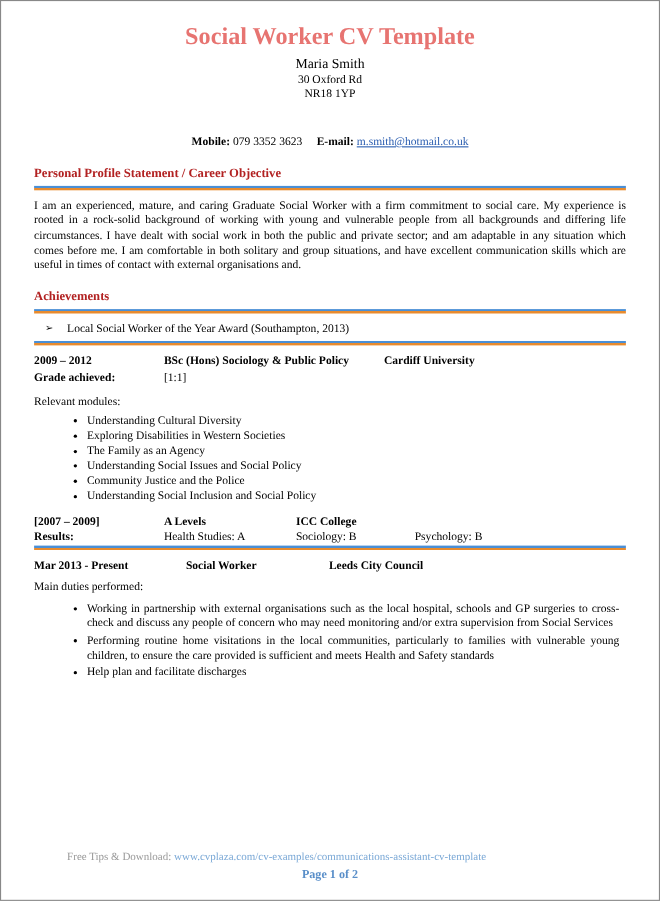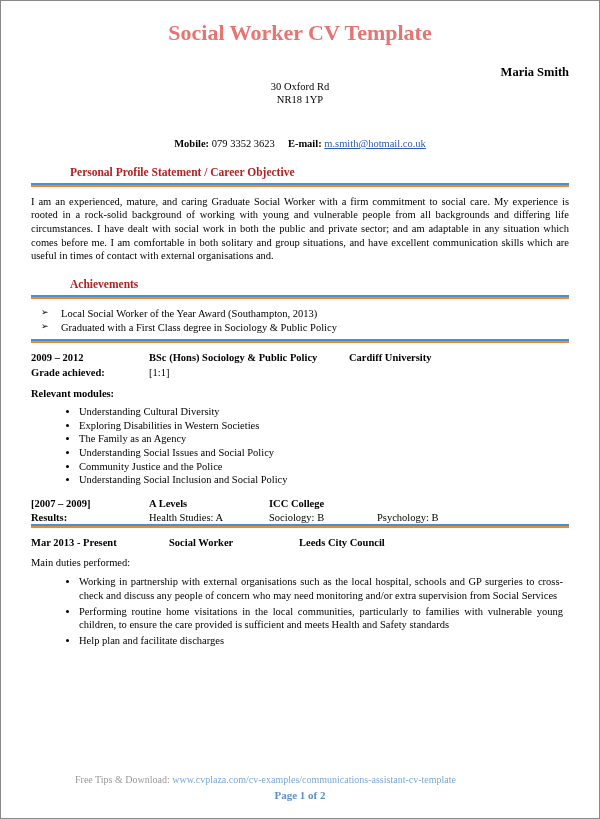--- a/index.html
+++ b/index.html
@@ -12,45 +12,44 @@
     border: 1px solid #888;
     font-size: 10.5px;
     color: #000;
     line-height: 1.3;
   }
   .title {
     text-align: center;
     color: #e77471;
     font-size: 22px;
     font-weight: bold;
-    margin-bottom: 16px;
+    margin-bottom: 2px;
   }
   .name {
-    text-align: right;
-    font-weight: bold;
+    text-align: center;
+    font-weight: normal;
     font-size: 12.5px;
   }
   .addr {
     text-align: center;
     font-size: 10.5px;
   }
   .contact-line {
     text-align: center;
     margin-top: 30px;
     font-size: 10.5px;
   }
   .contact-line b { font-weight: bold; }
   .contact-line a { color: #2a5db0; text-decoration: underline; }
   .section-heading {
     color: #b22222;
     font-weight: bold;
     font-size: 11.5px;
     margin-top: 14px;
     margin-bottom: 3px;
-    margin-left: 39px;
   }
   .divider {
     height: 4px;
     background: linear-gradient(to bottom, #4a8fd6 0%, #4a8fd6 50%, #e88b2e 50%, #e88b2e 100%);
     margin-bottom: 8px;
   }
   .para {
     text-align: justify;
     margin-bottom: 4px;
   }
@@ -81,34 +80,34 @@
     display: flex;
     font-size: 10.5px;
     margin-bottom: 1px;
   }
   .col1 { width: 118px; font-weight: bold; }
   .col2 { width: 200px; font-weight: bold; }
   .col3 { font-weight: bold; }
   .edu-row2 { display: flex; }
   .edu-row2 .c1 { width: 118px; font-weight: bold; }
   .edu-row2 .c2 { font-weight: normal; }
-  .sub-label { font-weight: bold; margin-top: 8px; margin-bottom: 0; }
+  .sub-label { font-weight: normal; margin-top: 8px; margin-bottom: 0; }
   .alevel-row { display: flex; margin-top: 10px; }
   .alevel-row .a1 { width: 118px; font-weight: bold; }
   .alevel-row .a2 { width: 120px; font-weight: bold; }
   .alevel-row .a3 { font-weight: bold; }
   .alevel-res { display: flex; }
   .alevel-res .a1 { width: 118px; font-weight: bold; }
   .alevel-res .a2 { width: 120px; }
   .alevel-res .a3 { width: 108px; }
   .alevel-res .a4 { }
   .footer {
     position: absolute;
     bottom: 22px;
-    left: 44px;
+    left: 30px;
     right: 30px;
     font-size: 10px;
     color: #999;
   }
   .footer a { color: #7aa8d6; text-decoration: none; }
   .pagenum {
     position: absolute;
     bottom: 6px;
     left: 0;
     right: 0;
@@ -137,21 +136,20 @@
 </div>
 
 <div class="section-heading">Personal Profile Statement / Career Objective</div>
 <div class="divider"></div>
 <p class="para">I am an experienced, mature, and caring Graduate Social Worker with a firm commitment to social care. My experience is rooted in a rock-solid background of working with young and vulnerable people from all backgrounds and differing life circumstances. I have dealt with social work in both the public and private sector; and am adaptable in any situation which comes before me. I am comfortable in both solitary and group situations, and have excellent communication skills which are useful in times of contact with external organisations and.</p>
 
 <div class="section-heading">Achievements</div>
 <div class="divider"></div>
 <ul class="bullets">
   <li>Local Social Worker of the Year Award (Southampton, 2013)</li>
-  <li>Graduated with a First Class degree in Sociology &amp; Public Policy</li>
 </ul>
 
 <div class="divider"></div>
 
 <div class="edu-row">
   <div class="col1">2009 – 2012</div>
   <div class="col2">BSc (Hons) Sociology &amp; Public Policy</div>
   <div class="col3">Cardiff University</div>
 </div>
 <div class="edu-row2">

